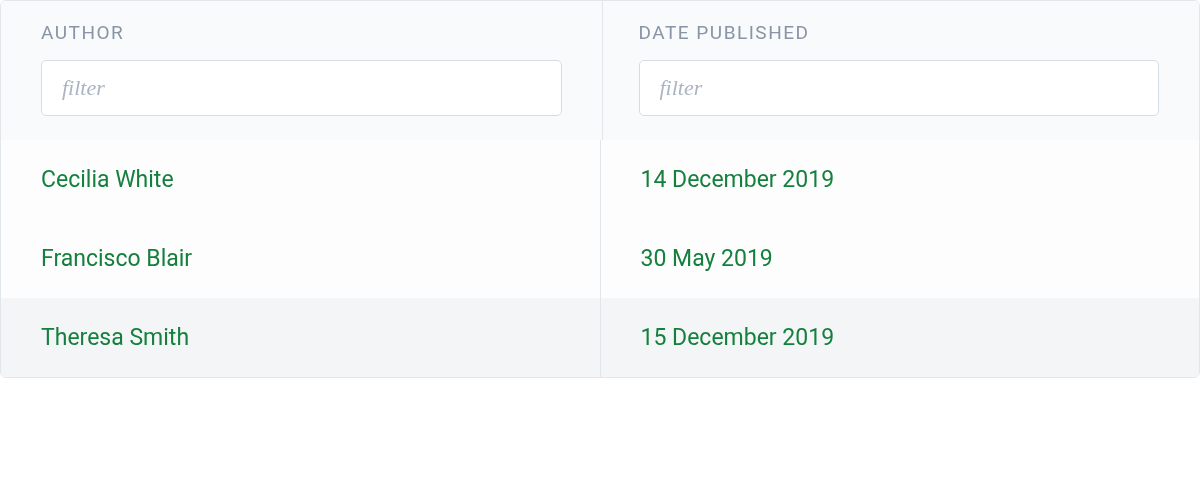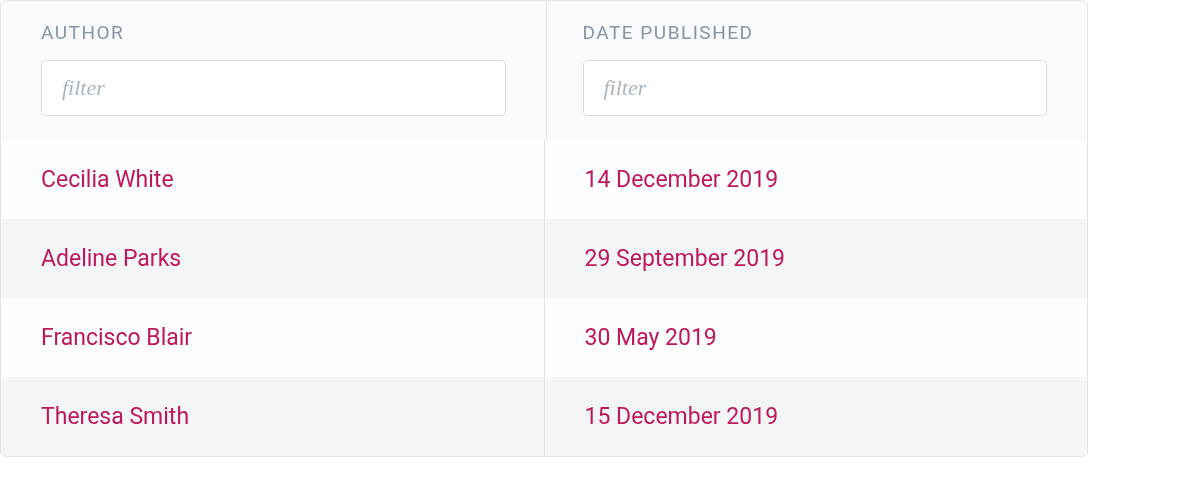--- a/index.html
+++ b/index.html
@@ -6,21 +6,21 @@
       box-sizing: border-box;
       margin: 0;
       padding: 0;
     }
     body {
       font-family: -apple-system, BlinkMacSystemFont, "Segoe UI", Roboto, "Helvetica Neue", Arial, sans-serif;
       background: #ffffff;
       padding: 0;
     }
     .table-container {
-      width: 1088px;
+      width: 1200px;
       border: 1px solid #e1e6eb;
       border-radius: 6px;
       overflow: hidden;
     }
     .table-header {
       display: flex;
       background: #f8fafb;
     }
     .header-cell {
       flex: 1;
@@ -61,21 +61,21 @@
     .table-row.odd {
       background: #fdfdfe;
     }
     .table-row.even {
       background: #f3f5f7;
     }
     .row-cell {
       flex: 1;
       padding: 26px 40px;
       font-size: 23px;
-      color: #be185d;
+      color: #15803d;
       border-right: 1px solid #e1e6eb;
     }
     .row-cell:last-child {
       border-right: none;
     }
   </style>
 </head>
 <body>
 
 <div class="table-container">
@@ -88,24 +88,20 @@
       <div class="header-label">DATE PUBLISHED</div>
       <input type="text" class="filter-input" placeholder="filter" style="">
     </div>
   </div>
 
   <div class="table-row odd">
     <div class="row-cell">Cecilia White</div>
     <div class="row-cell">14 December 2019</div>
   </div>
 
-  <div class="table-row even">
-    <div class="row-cell">Adeline Parks</div>
-    <div class="row-cell">29 September 2019</div>
-  </div>
 
   <div class="table-row odd">
     <div class="row-cell">Francisco Blair</div>
     <div class="row-cell">30 May 2019</div>
   </div>
 
   <div class="table-row even">
     <div class="row-cell">Theresa Smith</div>
     <div class="row-cell">15 December 2019</div>
   </div>

